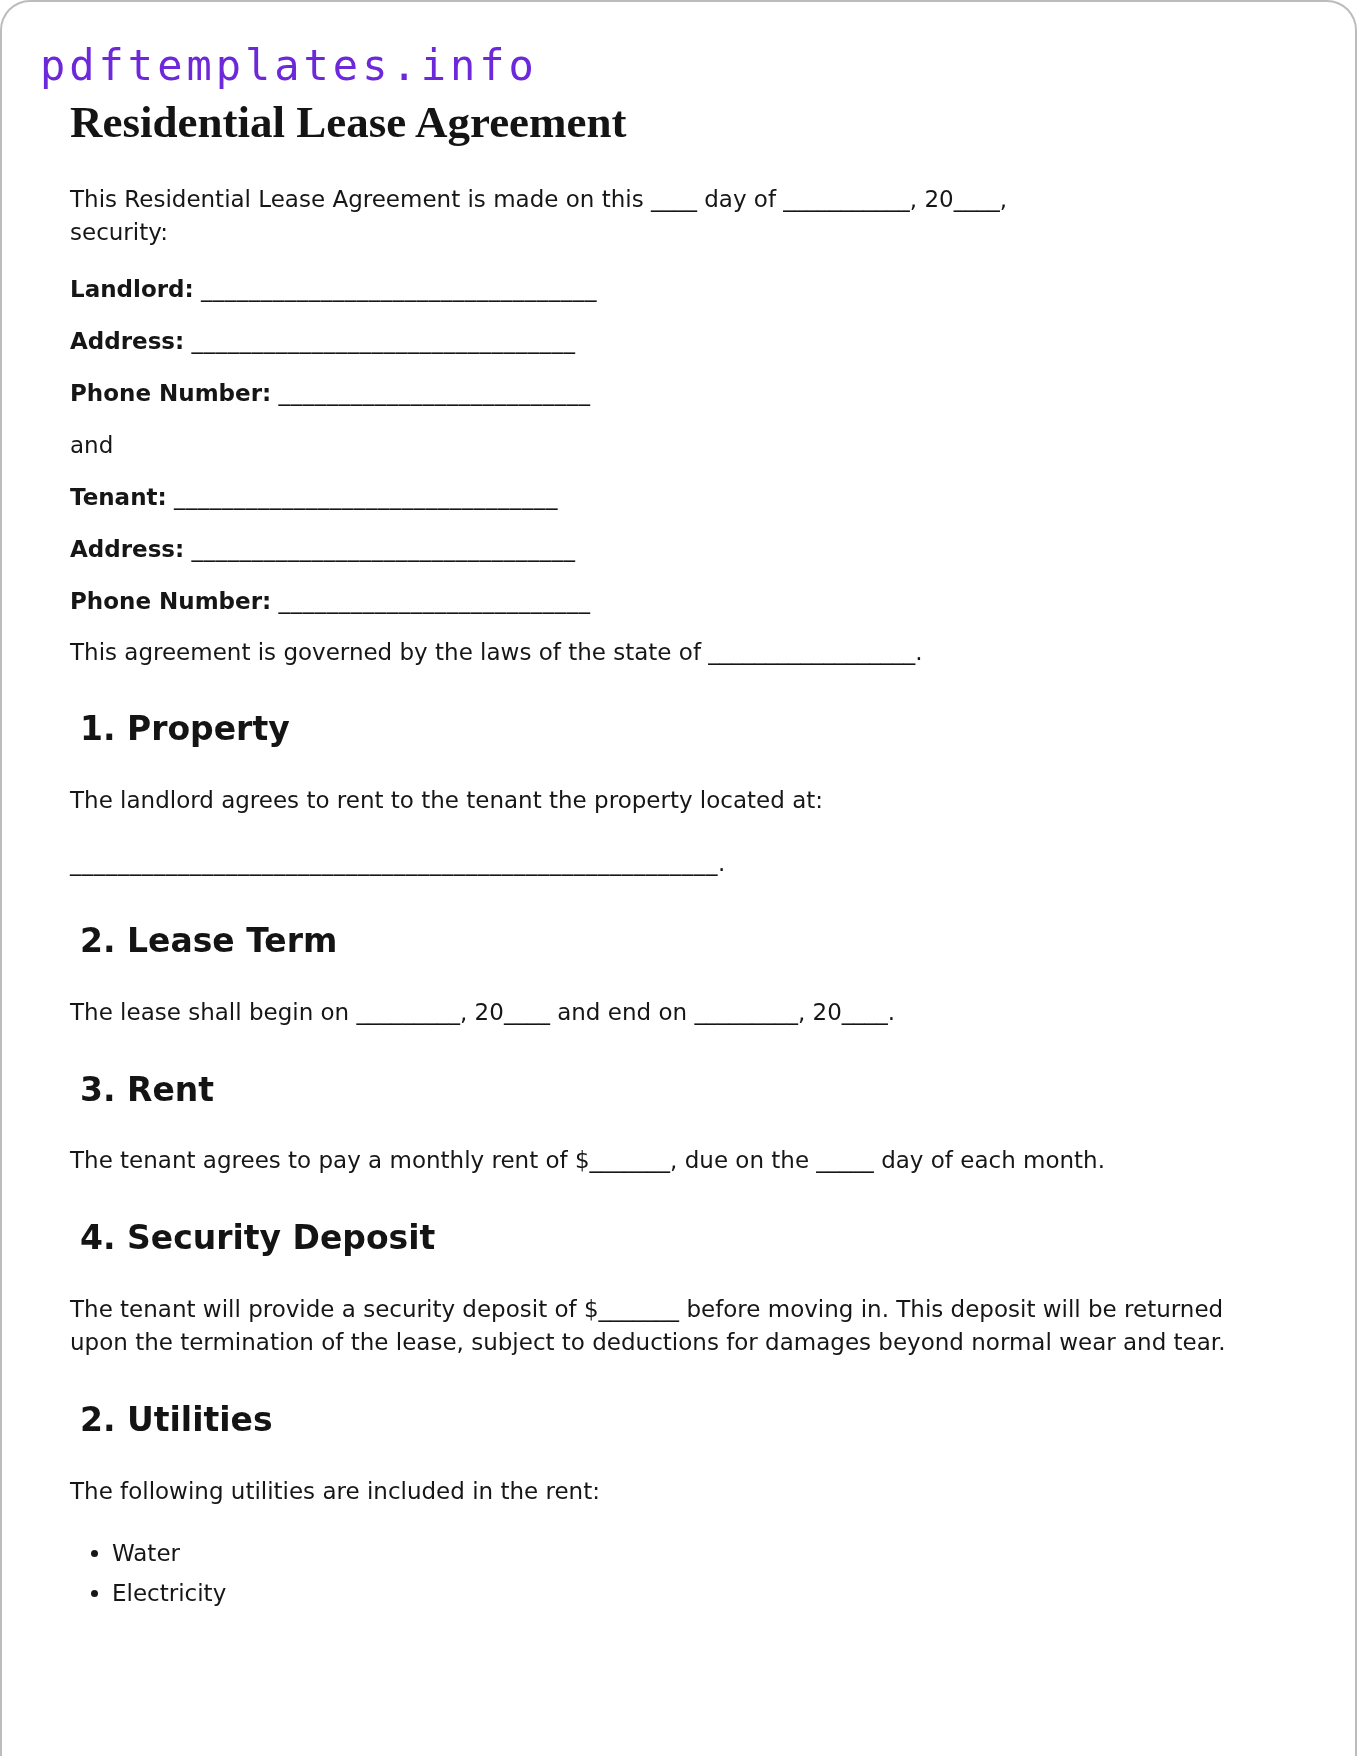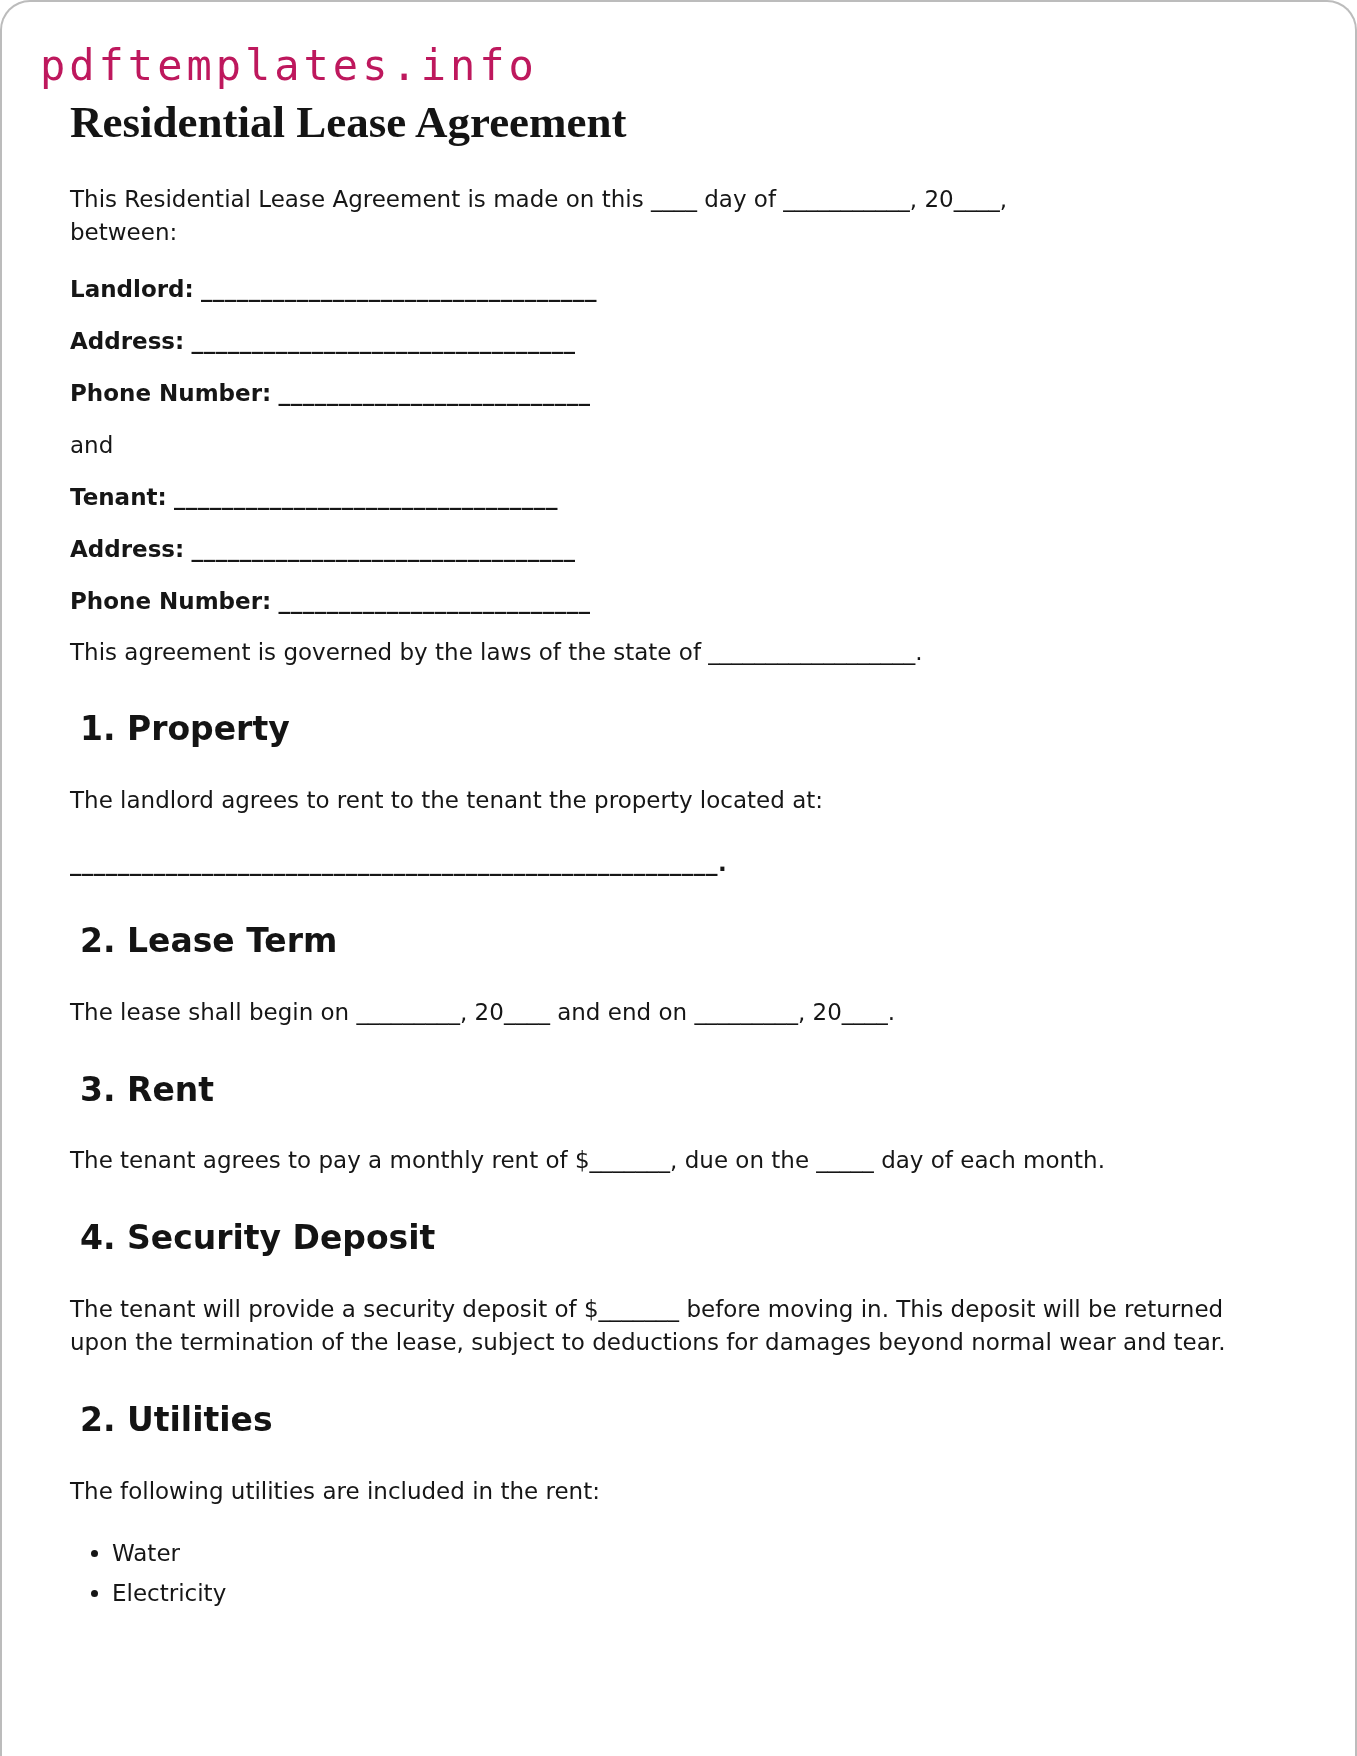--- a/index.html
+++ b/index.html
@@ -19,21 +19,21 @@
     padding: 40px 84px 0 68px;
     overflow: hidden;
     font-family: "DejaVu Sans", "Liberation Sans", sans-serif;
     color: #161616;
   }
   .watermark {
     font-family: "DejaVu Sans Mono", "Liberation Mono", monospace;
     font-size: 42px;
     line-height: 1.15;
     letter-spacing: 4px;
-    color: #be185d;
+    color: #6d28d9;
     margin: 0 0 4px -30px;
   }
   .title {
     font-size: 45px;
     line-height: 1.25;
     font-weight: bold;
     color: #141414;
     margin: 0 0 32px 0;
     font-family: Liberation Serif, serif;
   }
@@ -46,21 +46,21 @@
     margin-bottom: 26px;
   }
   .field {
     line-height: 1.3;
     margin: 0 0 22px 0;
   }
   .field strong {
     font-weight: bold;
   }
   .blank {
-    font-weight: bold;
+    font-weight: normal;
     letter-spacing: 0.5px;
     white-space: nowrap;
   }
   h2.section {
     font-size: 33px;
     line-height: 1.25;
     font-weight: bold;
     color: #141414;
     margin: 40px 0 34px 10px;
   }
@@ -79,21 +79,21 @@
 </style>
 </head>
 <body>
 
 <div class="page">
 
   <div class="watermark">pdftemplates.info</div>
 
   <h1 class="title">Residential Lease Agreement</h1>
 
-  <p class="body intro"><span>This Residential Lease Agreement is made on this ____ day of ___________, 20____,</span><br><span>between:</span></p>
+  <p class="body intro"><span>This Residential Lease Agreement is made on this ____ day of ___________, 20____,</span><br><span>security:</span></p>
 
   <p class="body field">
     <strong>Landlord:</strong>
     <span class="blank">_________________________________</span>
   </p>
 
   <p class="body field">
     <strong>Address:</strong>
     <span class="blank">________________________________</span>
   </p>

